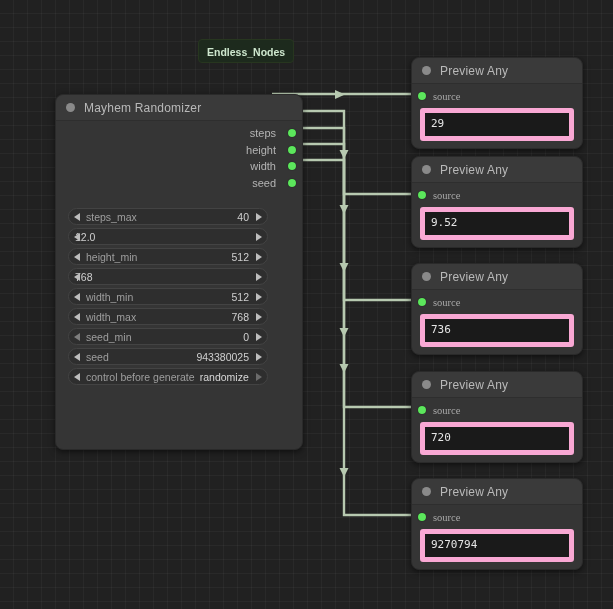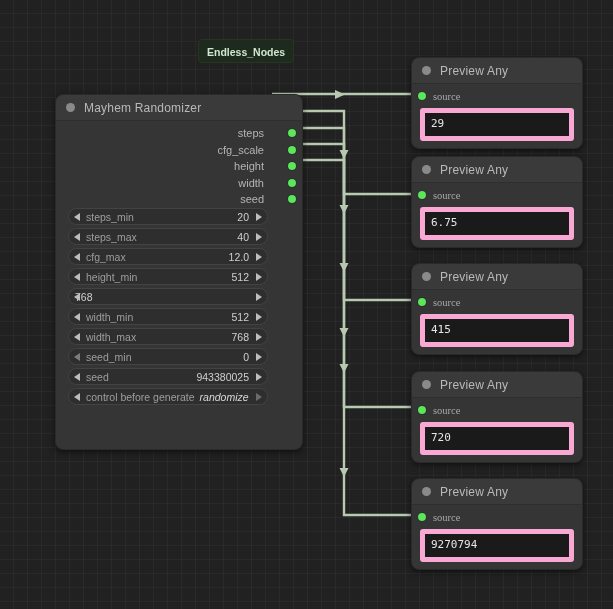--- a/index.html
+++ b/index.html
@@ -55,21 +55,21 @@
     white-space:nowrap;
     border:1px solid #27361f;
     font-weight:bold;
   }
 
   
   #node-randomizer{left:55px;top:57px;width:248px;height:356px;margin-top:37px;}
   .outputs{position:absolute;left:0;top:30px;width:100%;}
   .out-row{
     height:16.5px;display:flex;align-items:center;justify-content:flex-end;
-    gap:24px;padding-right:6px;box-sizing:border-box;text-align:right;
+    gap:12px;padding-right:6px;box-sizing:border-box;text-align:right;
   }
   .out-label{font-size:11px;color:#b4b4b4;white-space:nowrap;}
   .slot{
     width:8px;height:8px;border-radius:50%;
     background:#5ce65c;box-shadow:0 0 1px #000;
     flex:0 0 auto;
   }
   .widgets{position:absolute;left:12px;top:113px;width:200px;}
   .widget{
     position:relative;height:17px;margin-bottom:3px;
@@ -79,21 +79,21 @@
   }
   .wname{font-size:10.5px;color:#9e9e9e;flex:1 1 auto;margin-left:11px;white-space:nowrap;}
   .wval{font-size:10.5px;color:#cfcfcf;margin-right:12px;white-space:nowrap;}
   .arr{
     position:absolute;width:0;height:0;
     border-top:4px solid transparent;border-bottom:4px solid transparent;
   }
   .arr-l{left:5px;border-right:6px solid #bdbdbd;}
   .arr-r{right:5px;border-left:6px solid #bdbdbd;}
   .widget.combo .wname{flex:0 0 auto;margin-left:11px;text-align:center;}
-  .widget.combo .wval{flex:1 1 auto;text-align:left;margin-left:5px;color:#d8d8d8;font-style:italic;}
+  .widget.combo .wval{flex:1 1 auto;text-align:center;margin-left:5px;color:#d8d8d8;}
   .widget.combo .arr-r{border-left-color:#6b6b6b;}
   .widget.dim .arr-l{border-right-color:#7d7d7d;}
 
   
   .preview{left:411px;width:172px;height:92px;}
   .prev-in{
     position:absolute;left:0;top:30px;height:16px;
     display:flex;align-items:center;gap:7px;padding-left:6px;box-sizing:border-box;font-family:Liberation Serif, serif;
   }
   .prev-in .out-label{font-size:10.5px;color:#a9a9a9;}
@@ -148,53 +148,42 @@
       <span class="dot-collapse"></span>
       <span class="node-title">Mayhem Randomizer</span>
     </div>
 
     <div class="outputs">
       <div class="out-row">
         <span class="out-label">steps</span>
         <span class="slot"></span>
       </div>
       <div class="out-row">
-        <span class="out-label">cfg_scale</span>
-        <span class="slot"></span>
-      </div>
-      <div class="out-row">
         <span class="out-label">height</span>
         <span class="slot"></span>
       </div>
       <div class="out-row">
         <span class="out-label">width</span>
         <span class="slot"></span>
       </div>
       <div class="out-row">
         <span class="out-label">seed</span>
         <span class="slot"></span>
       </div>
     </div>
 
     <div class="widgets">
-      <div class="widget">
-        <span class="arr arr-l"></span>
-        <span class="wname">steps_min</span>
-        <span class="wval">20</span>
-        <span class="arr arr-r"></span>
-      </div>
       <div class="widget">
         <span class="arr arr-l"></span>
         <span class="wname">steps_max</span>
         <span class="wval">40</span>
         <span class="arr arr-r"></span>
       </div>
       <div class="widget">
         <span class="arr arr-l"></span>
-        <span class="wname">cfg_max</span>
         <span class="wval">12.0</span>
         <span class="arr arr-r"></span>
       </div>
       <div class="widget">
         <span class="arr arr-l"></span>
         <span class="wname">height_min</span>
         <span class="wval">512</span>
         <span class="arr arr-r"></span>
       </div>
       <div class="widget">
@@ -249,33 +238,33 @@
 
   <div class="node preview" id="prev-1">
     <div class="node-header">
       <span class="dot-collapse"></span>
       <span class="node-title">Preview Any</span>
     </div>
     <div class="prev-in">
       <span class="slot"></span>
       <span class="out-label">source</span>
     </div>
-    <div class="prev-box">6.75</div>
+    <div class="prev-box">9.52</div>
   </div>
 
   <div class="node preview" id="prev-2">
     <div class="node-header">
       <span class="dot-collapse"></span>
       <span class="node-title">Preview Any</span>
     </div>
     <div class="prev-in">
       <span class="slot"></span>
       <span class="out-label">source</span>
     </div>
-    <div class="prev-box">415</div>
+    <div class="prev-box">736</div>
   </div>
 
   <div class="node preview" id="prev-3">
     <div class="node-header">
       <span class="dot-collapse"></span>
       <span class="node-title">Preview Any</span>
     </div>
     <div class="prev-in">
       <span class="slot"></span>
       <span class="out-label">source</span>

